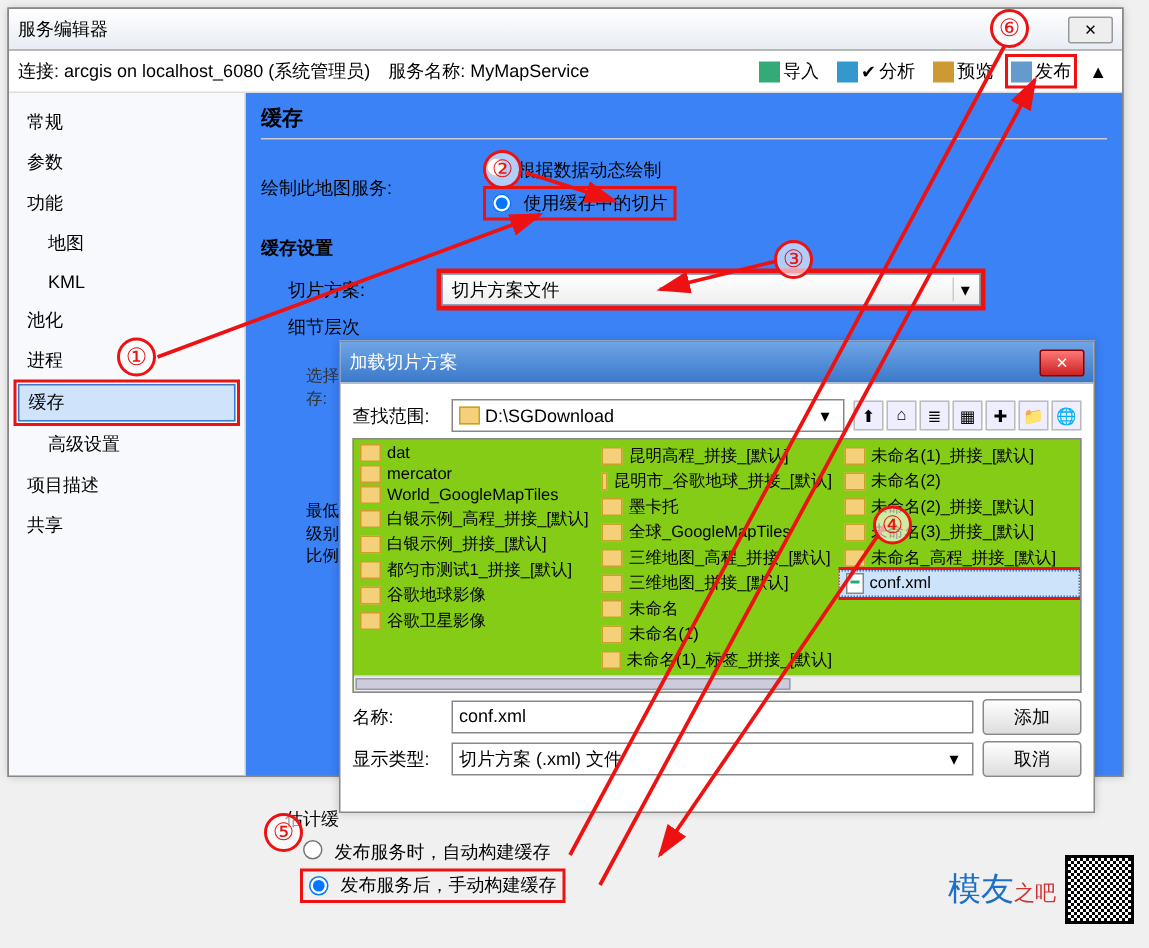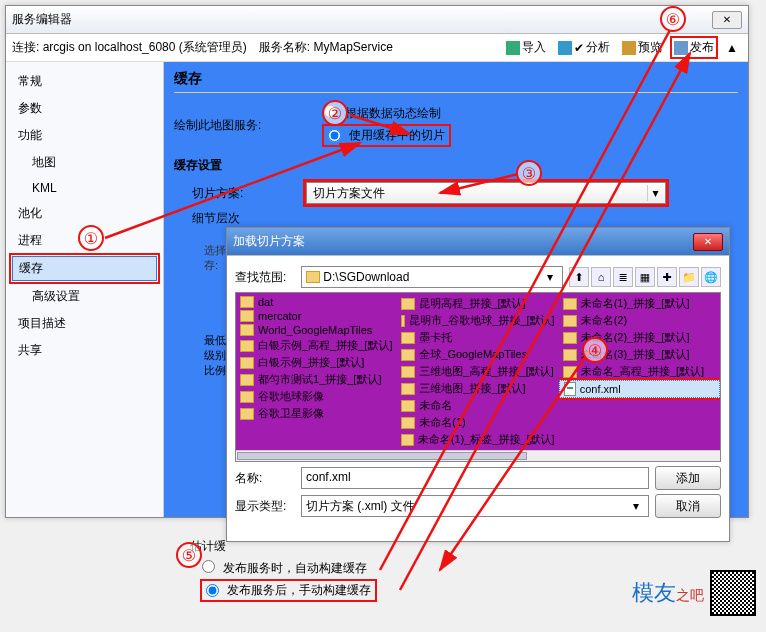--- a/index.html
+++ b/index.html
@@ -21,34 +21,34 @@
   .sidebar .sub { padding-left:26px; }
   .sidebar .sel { background:#cfe3fb; border:1px solid #3a78c9; margin:2px 6px 2px 6px; padding:3px 6px;}
   .sidebar .sel.boxed { outline:2px solid #e11; outline-offset:1px;}
   .content { flex:1; padding:8px 10px; font-size:12px; overflow:hidden; position:relative;}
   .section-title { font-size:14px; font-weight:bold; margin-bottom:4px; }
   .hr { border-top:1px solid #ccc; margin:2px 0 10px 0;}
   .formrow { display:flex; align-items:center; margin:4px 0;}
   .formlabel { width: 150px; }
   .radio-row { display:flex; align-items:flex-start; gap:4px; padding:2px 0;}
   .radio-box { outline:2px solid #e11; padding:1px 4px; display:inline-flex; align-items:center; gap:4px;}
-  .combo { height:22px; border:1px solid #888; background:linear-gradient(#fff,#eee); padding:2px 6px; display:flex; align-items:center; width: 360px; position:relative;margin-left:12px;}
+  .combo { height:22px; border:1px solid #888; background:linear-gradient(#fff,#eee); padding:2px 6px; display:flex; align-items:center; width: 360px; position:relative;}
   .combo .drop { position:absolute; right:2px; top:2px; bottom:2px; width:16px; border-left:1px solid #ccc; display:flex; align-items:center; justify-content:center; }
   .combo.boxed { outline:3px solid #e11;}
   .dlg { left: 226px; top: 227px; width: 504px; height: 315px; }
   .dlg .titlebar { background: linear-gradient(#6fa5e6,#3a78c9); color:#fff; }
   .dlg .titlebar .winbtn.close { background: linear-gradient(#f77,#c22); color:#fff; border-color:#800;}
   .dlg-body { padding:6px 8px; font-size:12px; }
   .dlg-row { display:flex; align-items:center; margin:4px 0; gap:6px;}
   .dlg-row .lab { width:60px;}
   .path-combo { flex:1; height:22px; border:1px solid #888; background:#fff; padding:2px 4px; display:flex; align-items:center;}
   .path-combo .drop { margin-left:auto; width:16px; text-align:center;}
   .nav-icons { display:flex; gap:2px;}
   .nav-icons .ni { width:20px; height:20px; border:1px solid #bbb; background:#eef; display:flex; align-items:center; justify-content:center; font-size:11px;}
-  .file-list { height:170px; border:1px solid #888; background:#a21caf; margin:4px 0; display:flex; overflow:hidden; flex-direction:column;justify-content:flex-end;}
+  .file-list { height:170px; border:1px solid #888; background:#84cc16; margin:4px 0; display:flex; overflow:hidden; flex-direction:column;justify-content:flex-end;}
   .fl-inner { flex:1; display:flex; flex-direction:row;}
   .fl-col { flex:1; padding:2px 0; overflow:hidden;}
   .fl-item { display:flex; align-items:center; gap:4px; padding:1px 4px; white-space:nowrap; font-size:11px;}
   .fl-item.sel { background:#cde3fa; border:1px dotted #3a78c9;}
   .fl-item.boxed { outline:2px solid #e11; }
   .fico-folder { width:14px; height:12px; background:#f3d079; border:1px solid #caa028; }
   .fico-xml { width:12px; height:14px; background:#fff; border:1px solid #888; position:relative;}
   .fico-xml:before { content:""; position:absolute; left:2px; right:2px; top:4px; height:2px; background:#2a7;}
   .hscroll { height:16px; background:#eee; border-top:1px solid #ccc; display:flex;}
   .hscroll .thumb { width:60%; background:#ccd; border:1px solid #99a; margin:1px;}

